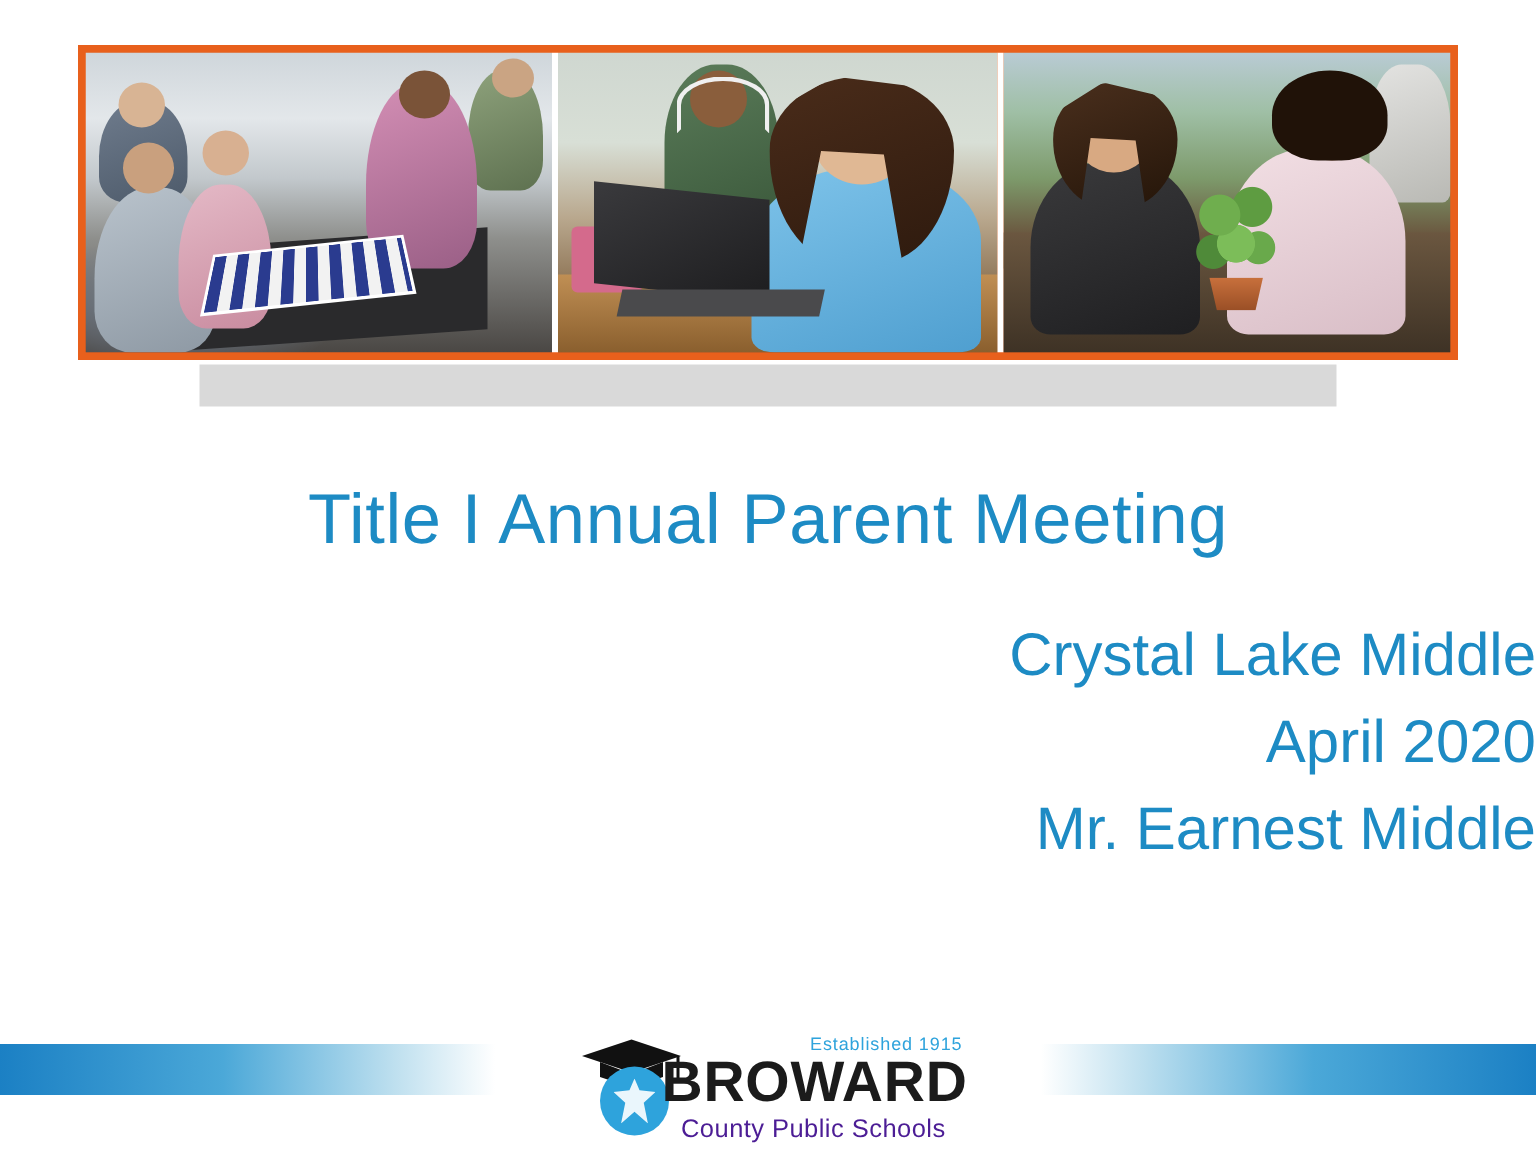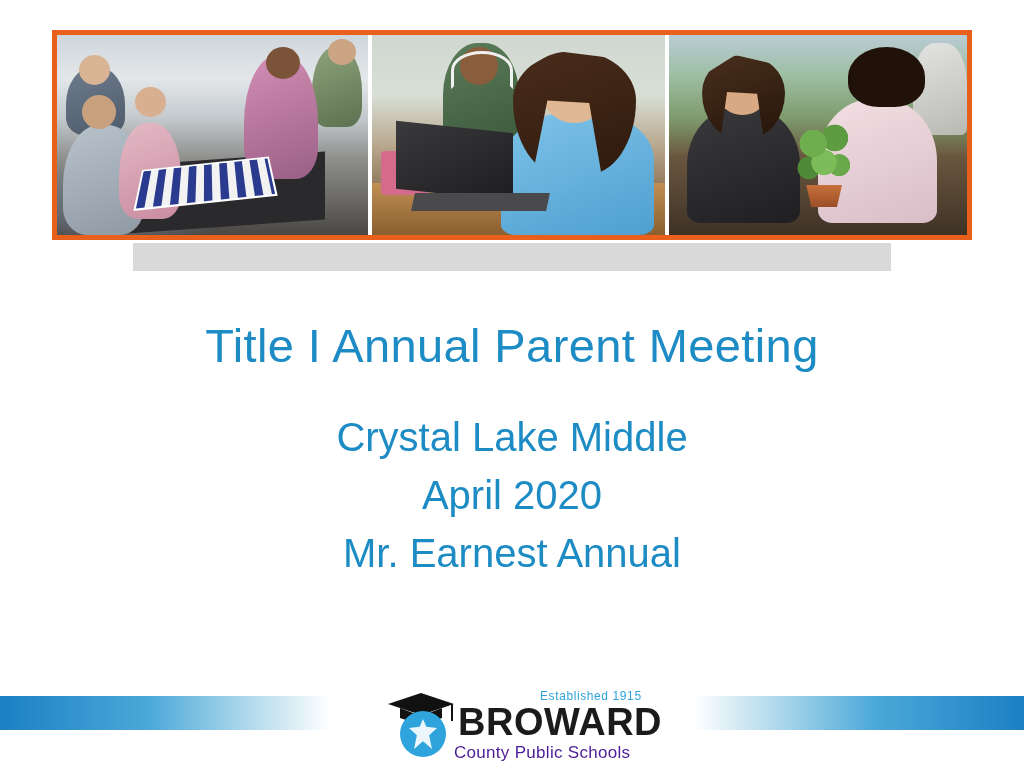--- a/index.html
+++ b/index.html
@@ -292,21 +292,21 @@
     font-weight: 400;
     color: #1D8BC4;
     letter-spacing: 0.4px;
     font-family: Liberation Sans, sans-serif;
   }
   .subtitle {
     position: absolute;
     left: 0;
     top: 408px;
     width: 1024px;
-    text-align: center;
+    text-align: right;
     color: #1D8BC4;
     font-size: 40px;
     line-height: 58px;
     font-weight: 400;
     font-family: "Liberation Sans", sans-serif;
   }
   .subtitle div { display: block; }
 
   
   .logo {
@@ -348,21 +348,21 @@
     position: absolute;
     left: 162px;
     top: 0px;
     font-size: 12px;
     color: #2EA3DC;
     letter-spacing: .6px;
     font-family: "Liberation Sans", sans-serif;
   }
   .logo .broward {
     position: absolute;
-    left: 80px;
+    left: 63px;
     top: 12px;
     font-size: 38px;
     font-weight: bold;
     color: #1b1b1b;
     letter-spacing: .5px;
     font-family: "Liberation Sans", sans-serif;
   }
   .logo .county {
     position: absolute;
     left: 76px;
@@ -436,21 +436,21 @@
   </div>
 </div>
 
 <div class="grey-bar"></div>
 
 <div class="title-main">Title I Annual Parent Meeting</div>
 
 <div class="subtitle">
   <div>Crystal Lake Middle</div>
   <div>April 2020</div>
-  <div>Mr. Earnest Annual</div>
+  <div>Mr. Earnest Middle</div>
 </div>
 
 <div class="logo">
   <svg class="cap" viewBox="0 0 70 34">
     <polygon points="35,2 68,13 35,24 2,13" fill="#111111"></polygon>
     <path d="M14 17 L14 27 Q35 35 56 27 L56 17 L35 25 Z" fill="#111111"></path>
     <line x1="66" y1="13" x2="66" y2="30" stroke="#111111" stroke-width="2"></line>
   </svg>
   <div class="circle"></div>
   <div class="estab">Established 1915</div>

